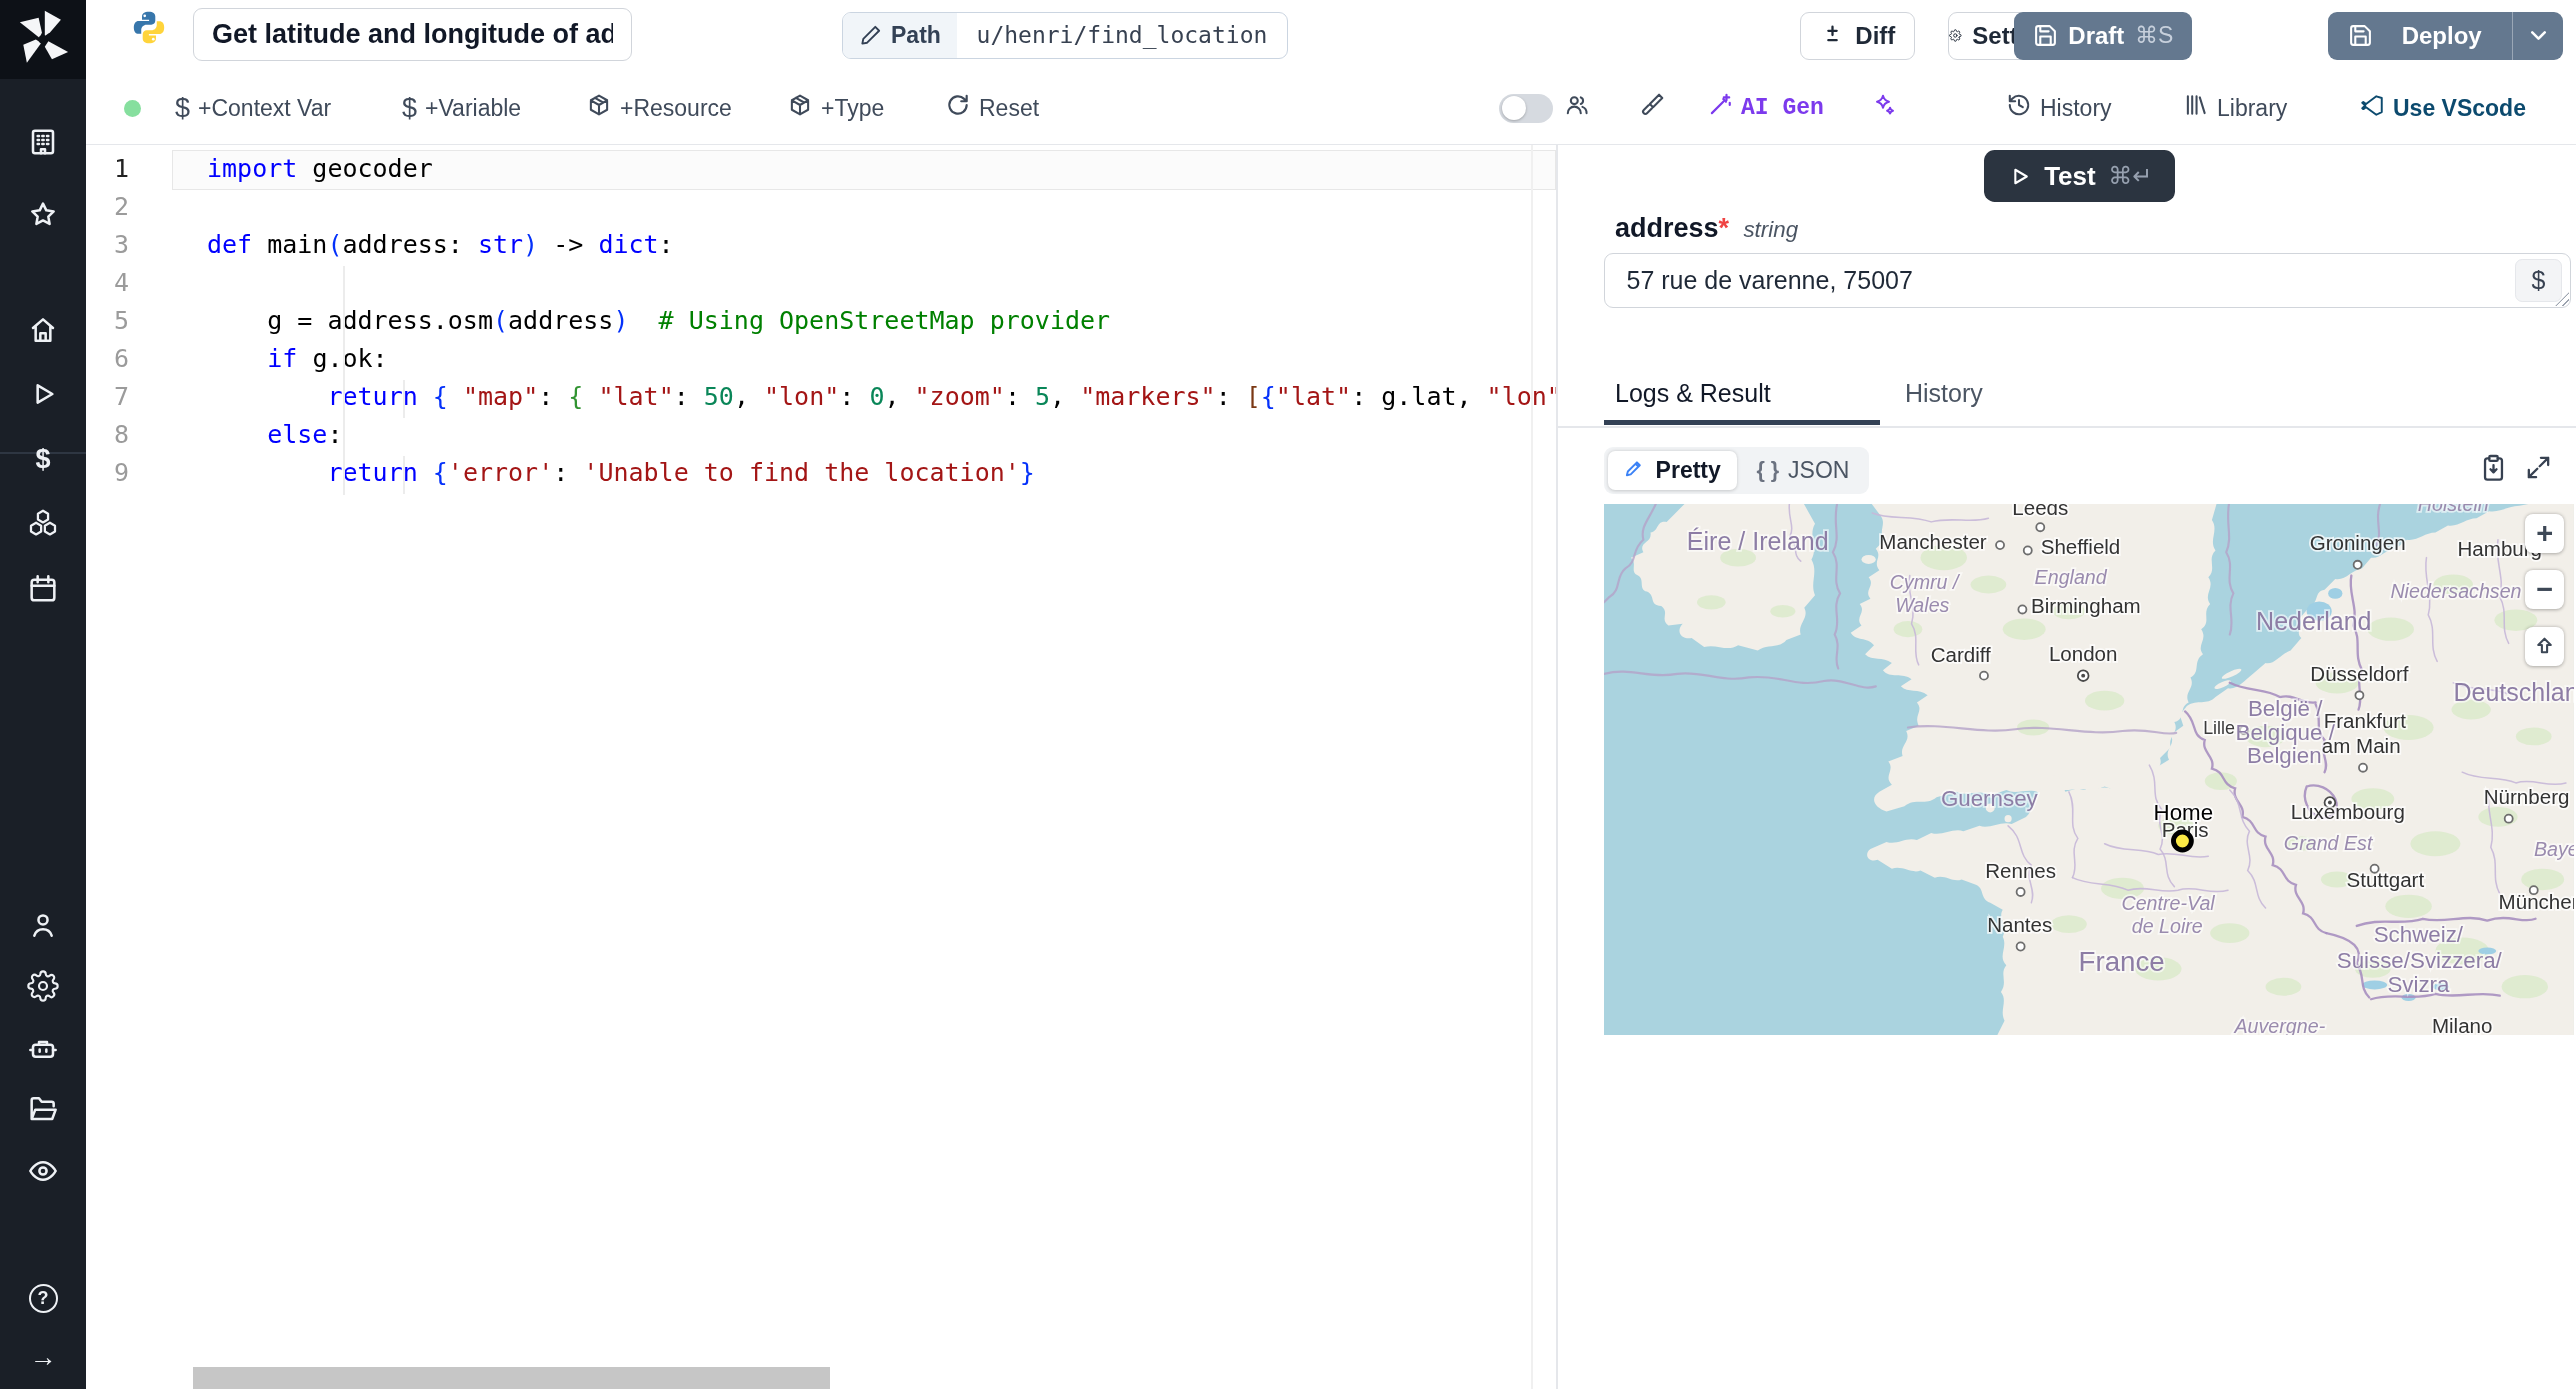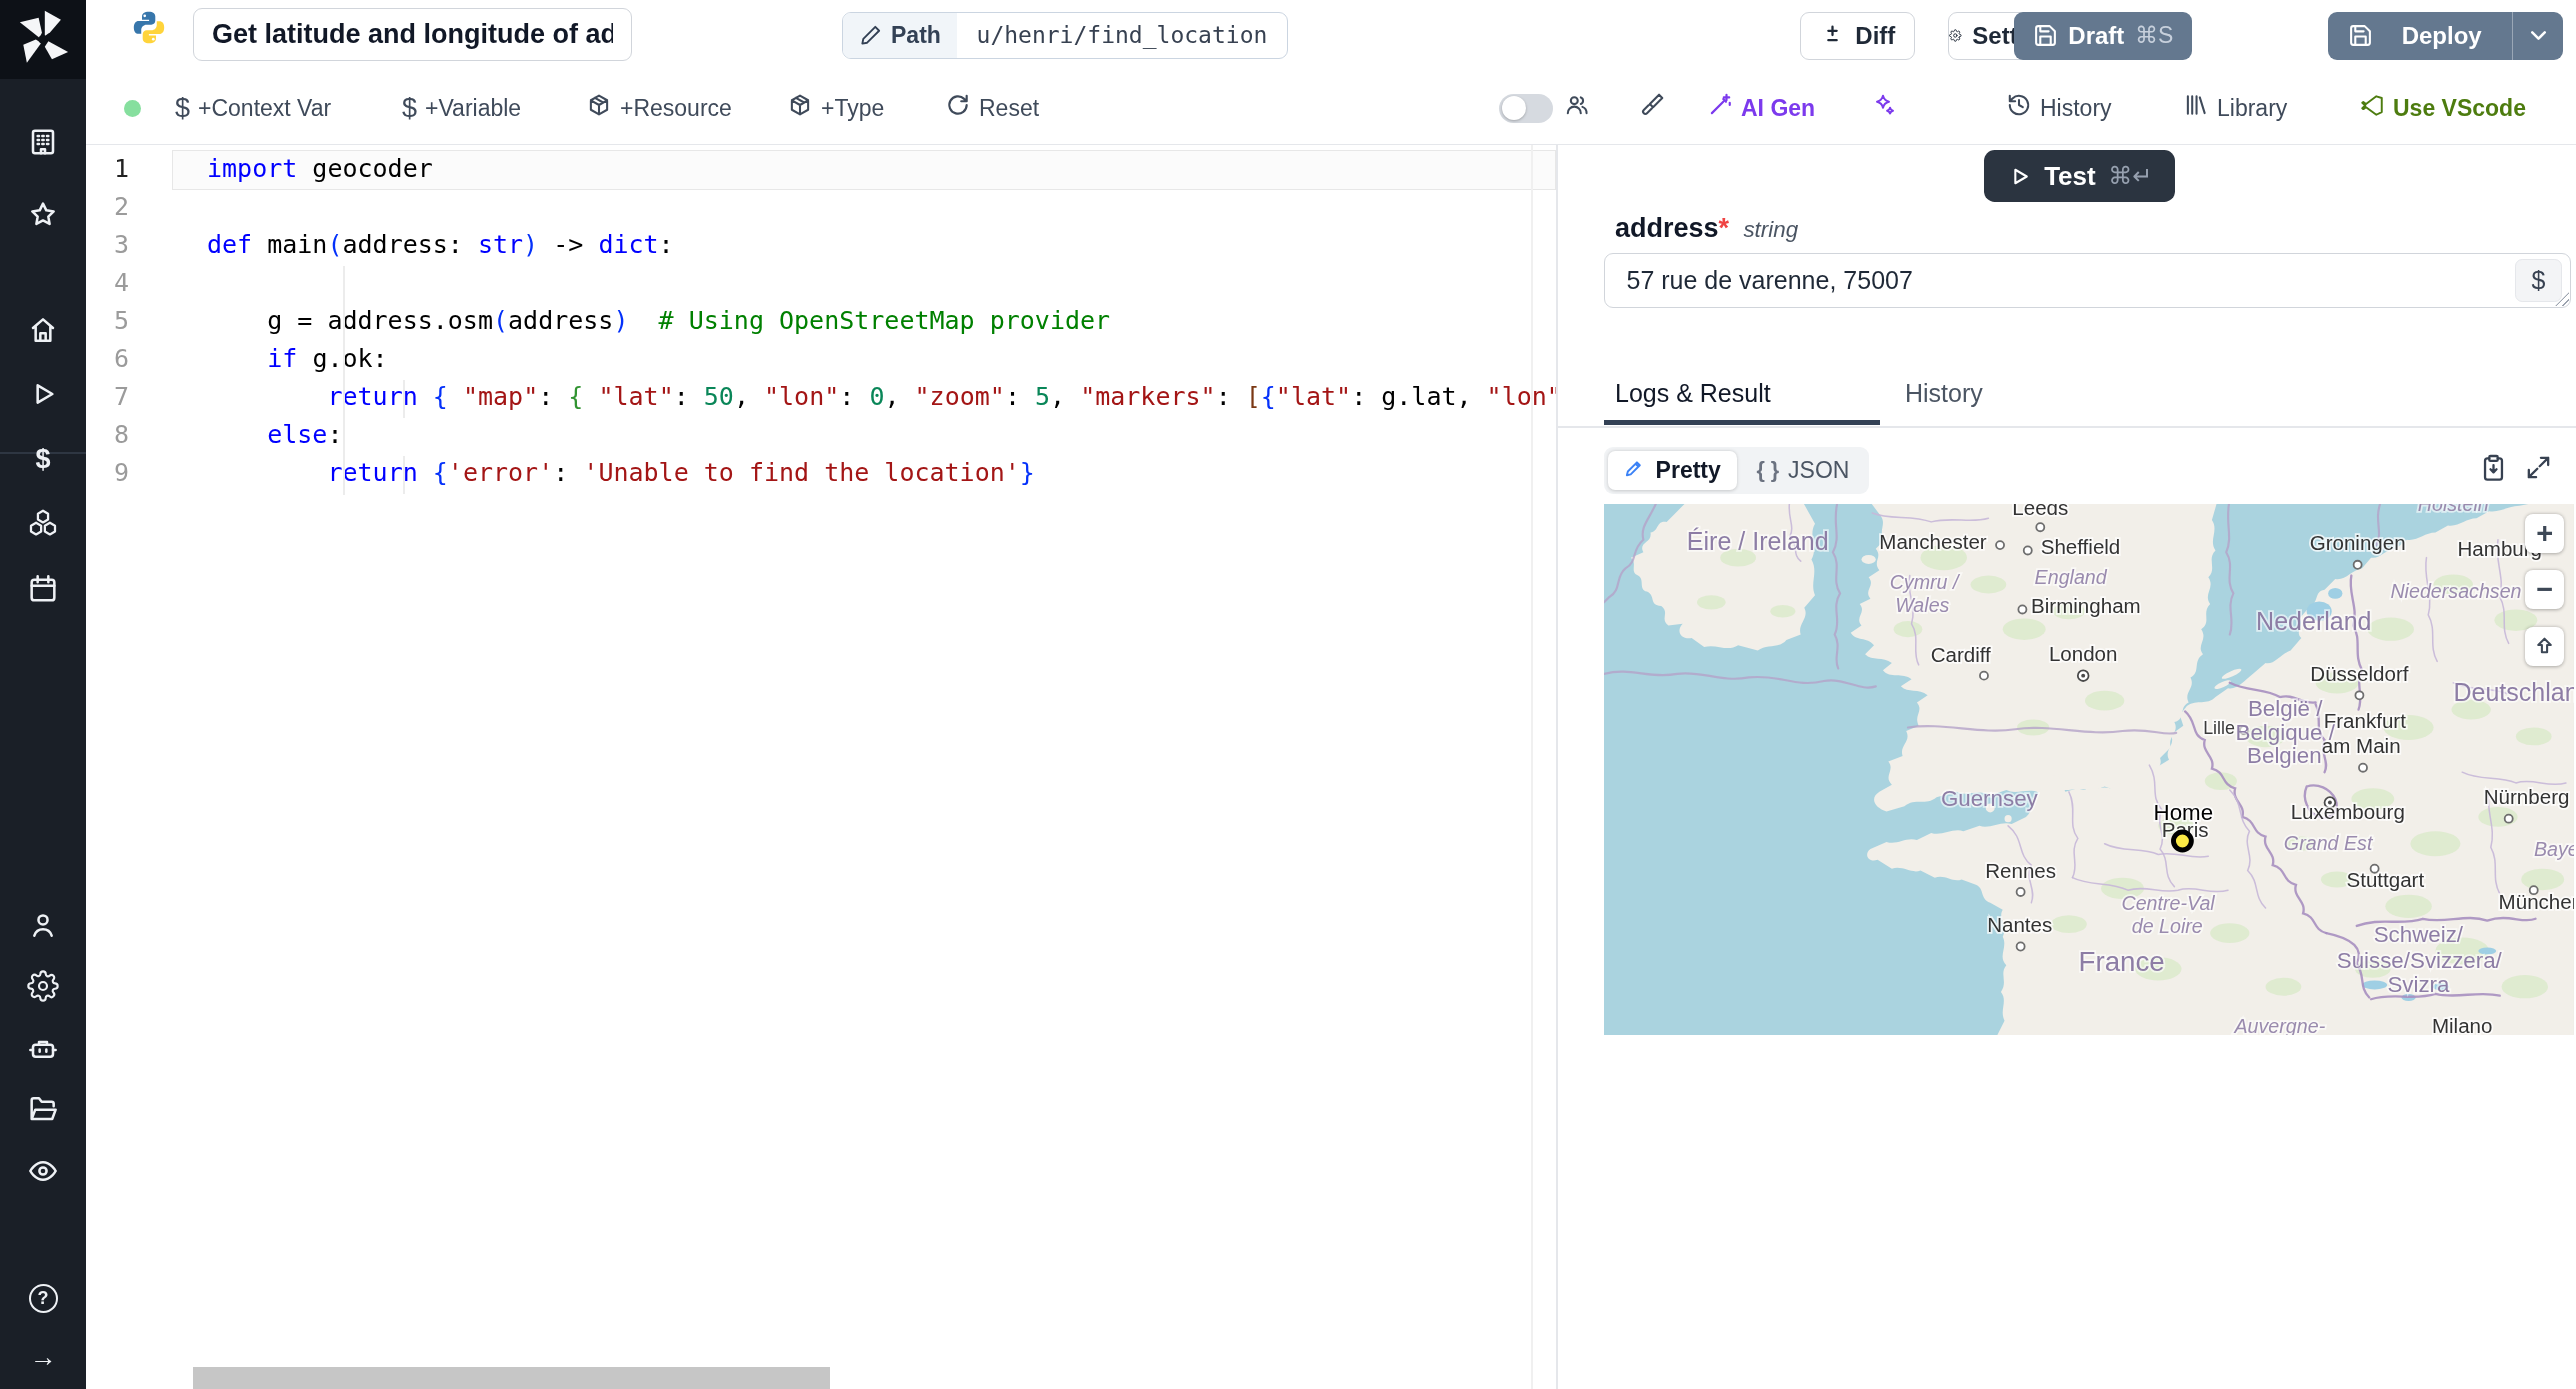--- a/index.html
+++ b/index.html
@@ -48,22 +48,22 @@
     color:#3f4a5a; font-size:23px; font-weight:500; cursor:pointer; }
   .tb-item svg { width:26px; height:26px; }
   .tb-dollar { font-size:27px; font-weight:500; }
   #status-dot { position:absolute; left:38px; top:28px; width:17px; height:17px; border-radius:50%;
     background:var(--green-dot); }
   #assist-detail { color:var(--assist-green); font-weight:500; }
   #toggle { position:absolute; left:1413px; top:21.5px; width:54px; height:29.5px; background:#d6dae0;
     border-radius:15px; cursor:pointer; }
   #toggle-knob { position:absolute; left:2.7px; top:2.7px; width:24px; height:24px; background:#fff;
     border-radius:50%; box-shadow:0 0.9px 2.7px rgba(0,0,0,.25); }
-  .purple { color:var(--purple) !important; }
-  .tb-strong { color:#4d7c0f; font-weight:600; }
+  .purple { color:var(--purple) !important;font-family:Liberation Mono, monospace; }
+  .tb-strong { color:#0c4a6e; font-weight:600; }
 
   
   #editor { position:absolute; left:86px; top:145px; width:1470px; height:1245px; background:#fff;
     overflow:hidden; font-family:"DejaVu Sans Mono",monospace; font-size:25px; }
   #editor-inner { position:absolute; left:0; top:5.4px; width:100%; }
   .cl { position:relative; height:38px; line-height:38px; white-space:pre; }
   .ln { position:absolute; left:0; top:0; width:43px; text-align:right; color:#9b9b9b; }
   .cl.cur .ln { color:#222; }
   .code { position:absolute; left:121px; top:0; }
   .cl.cur::before { content:""; position:absolute; left:86px; right:0; top:0; height:100%;

